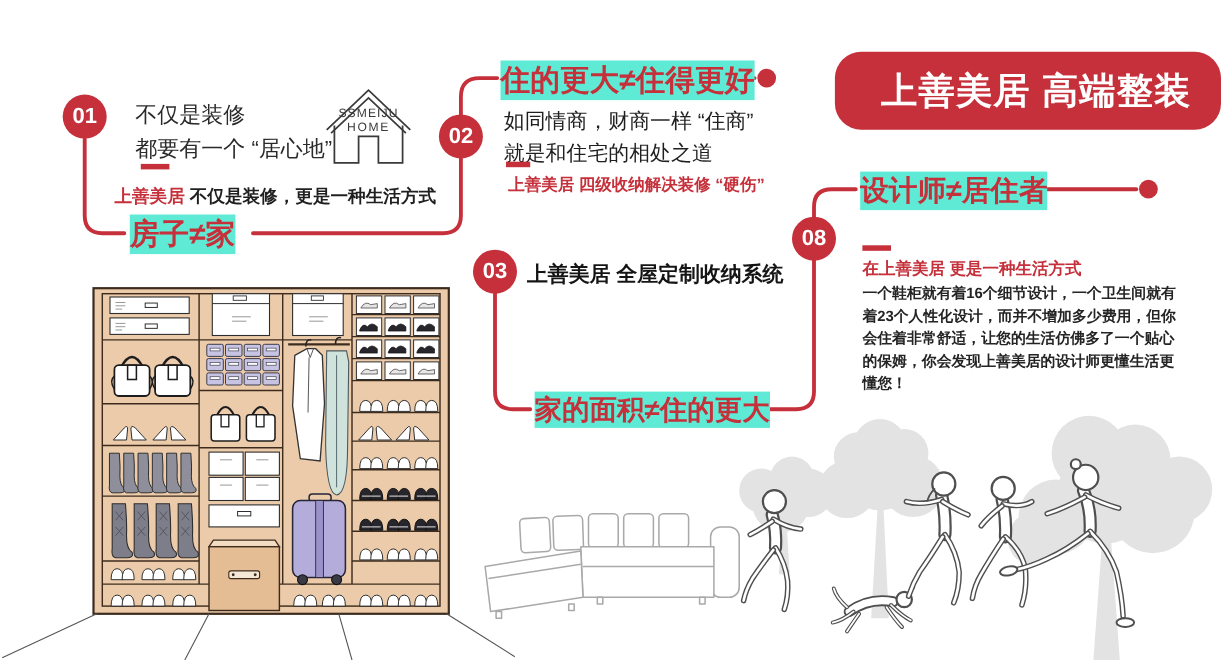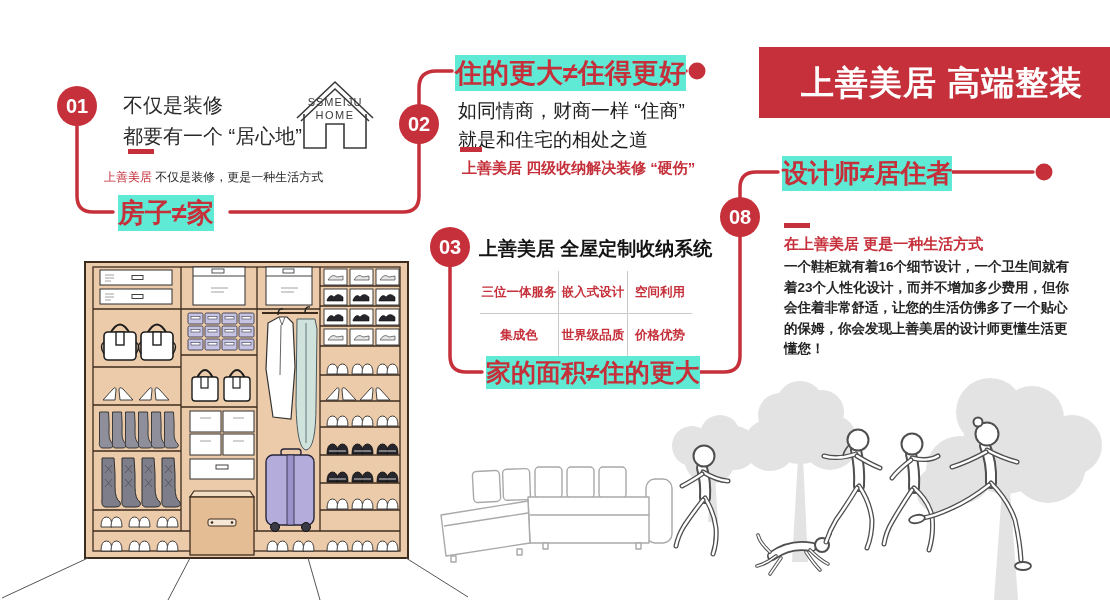--- a/index.html
+++ b/index.html
@@ -6,29 +6,29 @@
   body{font-family:"Liberation Sans","DejaVu Sans",sans-serif;background:#fff;}
   #page{position:relative;width:1110px;height:600px;background:#fff;overflow:hidden;}
   .abs{position:absolute;}
   .nowrap{white-space:nowrap;}
   .red{color:#c5303a;}
   .dark{color:#1f1f1f;}
   #connectors{position:absolute;left:0;top:0;z-index:1;pointer-events:none;}
   .layer0{z-index:0;}
   .layer2{z-index:2;}
   
-  .banner{left:759px;top:47px;width:351px;height:71px;background:#c5303a;z-index:2;}
+  .banner{left:759px;top:47px;width:351px;height:71px;background:#c5303a;z-index:2;border-radius:24px;}
   .banner-text{color:#fff;font-size:33px;font-weight:bold;line-height:71px;padding-left:42px;letter-spacing:1px;}
   
   .numc{width:40px;height:40px;border-radius:50%;background:#c5303a;color:#fff;
         font-size:20px;font-weight:bold;text-align:center;line-height:40px;z-index:3;}
   
   .s1-lines{left:123px;top:90px;font-size:20px;line-height:31px;color:#2a2a2a;font-weight:500;}
   .dash{background:#c5303a;height:5px;z-index:2;}
-  .s1-sub{left:104px;top:169px;font-size:12px;font-weight:normal;}
+  .s1-sub{left:104px;top:169px;font-size:16px;font-weight:bold;}
   .headline{font-weight:bold;color:#c5303a;background:#5eead4;z-index:2;}
   .h1{left:118px;top:195px;font-size:27px;}
   .h2{left:455px;top:55px;font-size:27px;}
   .h3{left:486px;top:356px;font-size:25px;}
   .h4{left:782px;top:156px;font-size:26px;}
   .s2-lines{left:458px;top:96px;font-size:19px;line-height:29px;color:#1f1f1f;font-weight:500;}
   .s2-red{left:462px;top:159px;font-size:15px;font-weight:bold;}
   .s2-black{left:458px;top:182px;font-size:13px;color:#333;}
   .s3-title{left:479px;top:236px;font-size:19px;font-weight:bold;color:#141414;}
   .s3-grid{left:480px;top:271px;display:grid;grid-template-columns:78px 70px 64px;z-index:2;}
@@ -101,28 +101,20 @@
 
   <div class="abs headline h2 nowrap">住的更大≠住得更好</div>
   <div class="abs s2-lines layer2">
     <div class="nowrap">如同情商，财商一样 “住商”</div>
     <div class="nowrap">就是和住宅的相处之道</div>
   </div>
   <div class="abs dash" style="left:460px;top:147px;width:22px;"></div>
   <div class="abs s2-red red nowrap layer2">上善美居 四级收纳解决装修 “硬伤”</div>
 
   <div class="abs s3-title nowrap layer2">上善美居 全屋定制收纳系统</div>
-  <div class="abs s3-grid">
-    <div class="s3-cell">三位一体服务</div>
-    <div class="s3-cell cell-vline">嵌入式设计</div>
-    <div class="s3-cell">空间利用</div>
-    <div class="s3-cell row2">集成色</div>
-    <div class="s3-cell cell-vline row2">世界级品质</div>
-    <div class="s3-cell row2">价格优势</div>
-  </div>
   <div class="abs headline h3 nowrap">家的面积≠住的更大</div>
 
   <div class="abs headline h4 nowrap">设计师≠居住者</div>
   <div class="abs dash" style="left:784px;top:223px;width:26px;"></div>
   <div class="abs s4-red red nowrap layer2">在上善美居 更是一种生活方式</div>
   <div class="abs s4-para layer2">一个鞋柜就有着16个细节设计，一个卫生间就有着23个人性化设计，而并不增加多少费用，但你会住着非常舒适，让您的生活仿佛多了一个贴心的保姆，你会发现上善美居的设计师更懂生活更懂您！</div>
 
   <svg class="abs layer0" style="left:0;top:255px;" width="480" height="345" viewBox="0 0 480 345">
     <defs>
       <g id="sw" fill="#fff" stroke="#2e2e2e" stroke-width=".9">

